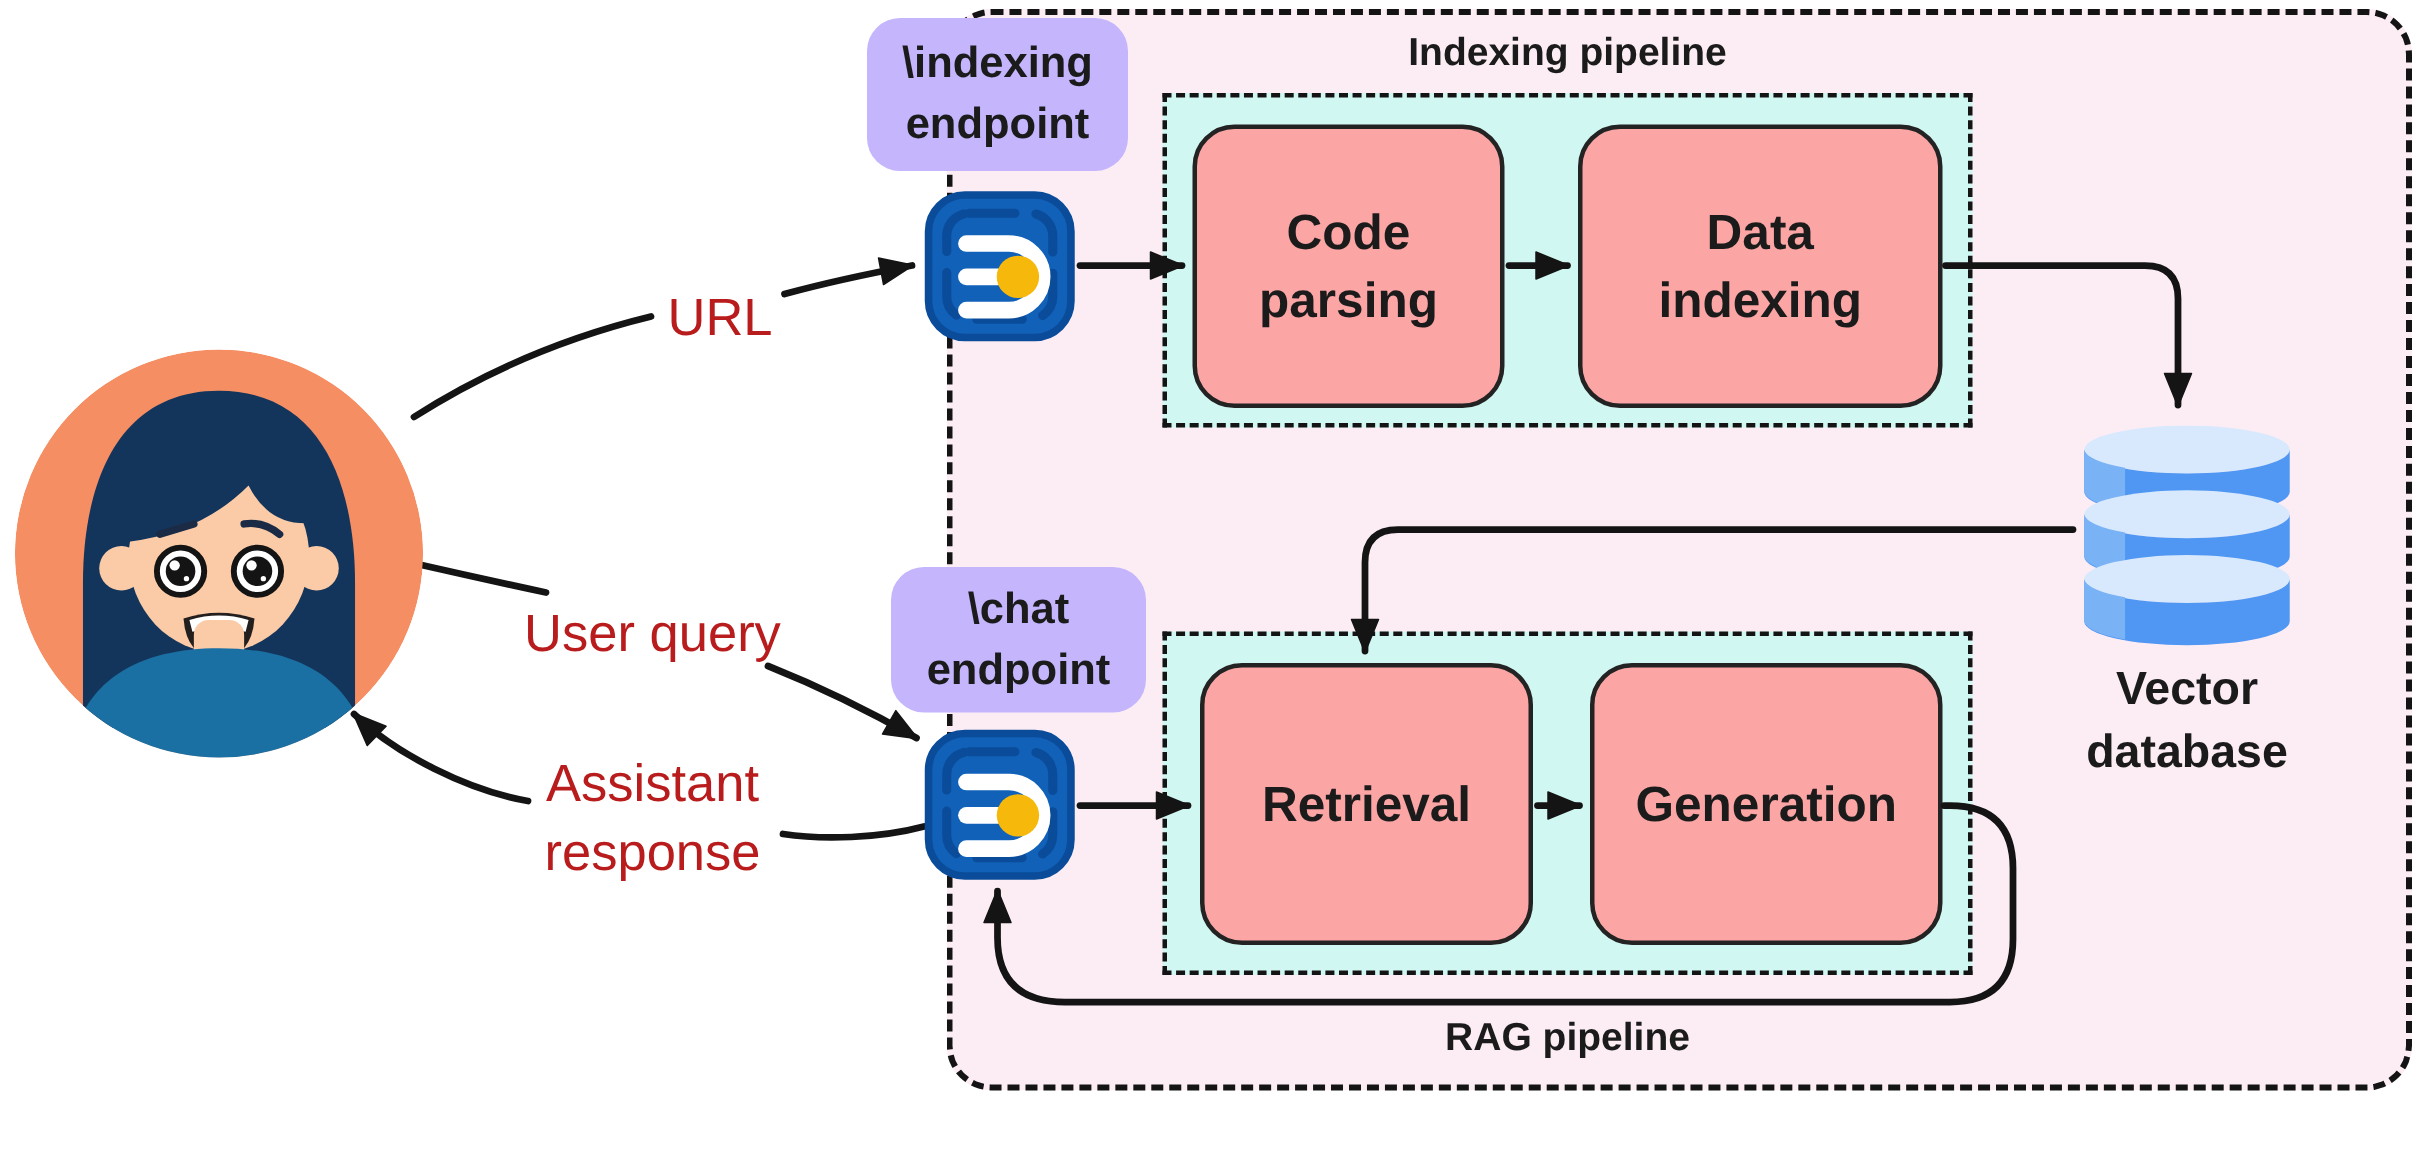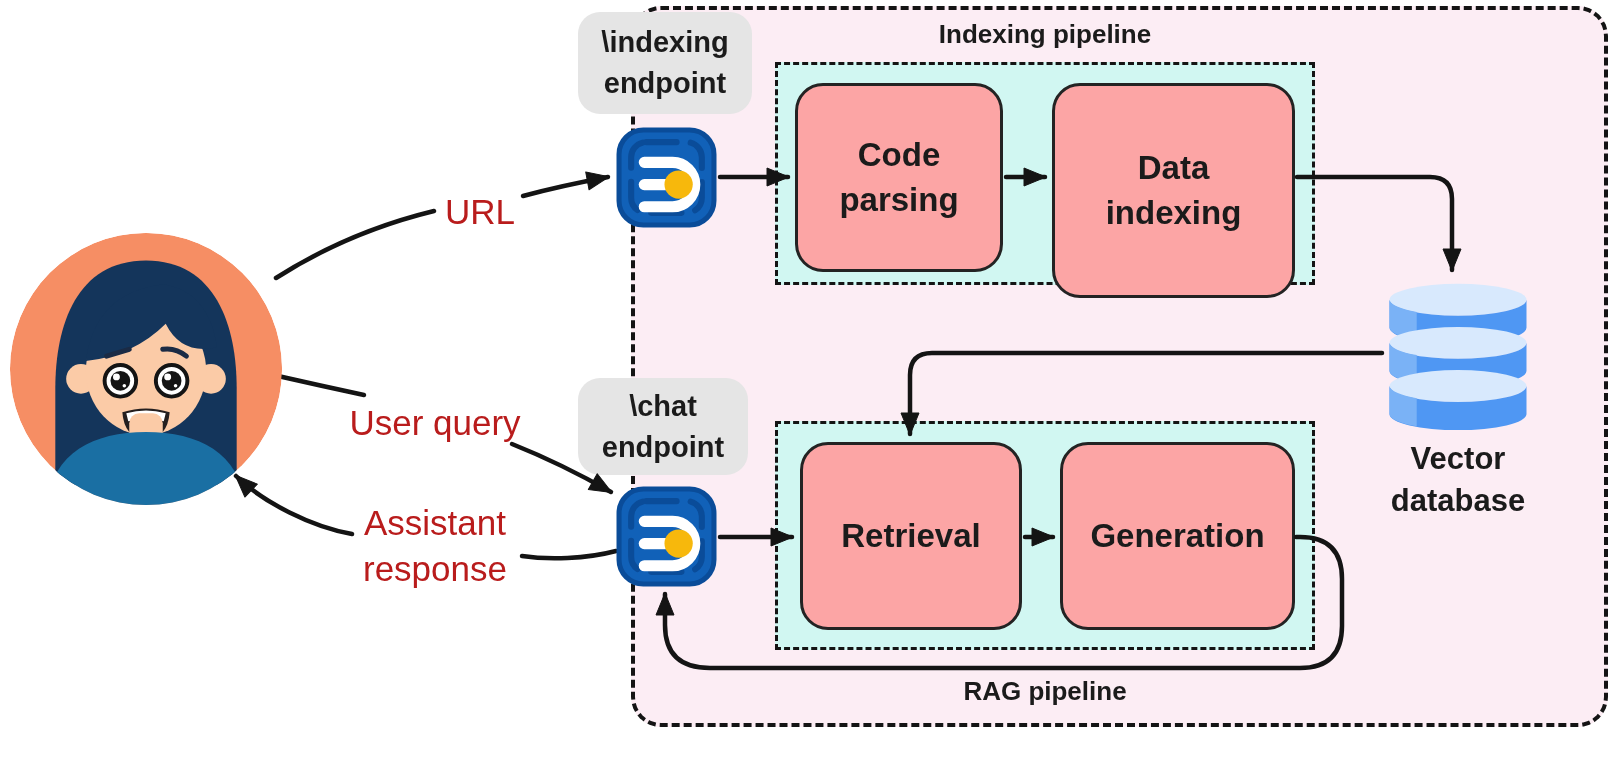--- a/index.html
+++ b/index.html
@@ -16,21 +16,21 @@
   }
   .node{
     background:#fca5a5;border:3px solid #232323;border-radius:28px;
     display:flex;align-items:center;justify-content:center;text-align:center;
     font-weight:700;font-size:33px;line-height:1.35;white-space:pre-line;
   }
   .pipeline-title{
     text-align:center;font-weight:700;font-size:26px;
   }
   .ep-label{
-    background:#e5e5e5;border-radius:22px;
+    background:#c4b5fd;border-radius:22px;
     display:flex;align-items:center;justify-content:center;text-align:center;
     font-weight:700;font-size:29px;line-height:1.4;white-space:pre-line;
   }
   .flow-label{
     text-align:center;font-weight:400;font-size:35px;line-height:1.3;
     white-space:pre-line;color:#b91c1c;
   }
   .db-label{
     text-align:center;font-weight:700;font-size:31px;line-height:1.35;white-space:pre-line;
   }
@@ -44,21 +44,21 @@
 <body>
 
 <div id="stage">
 
   <div class="abs backend-box" style="left:631px;top:6px;width:977px;height:721px;"></div>
 
   <div class="abs pipeline-title" style="left:775px;top:19px;width:540px;">Indexing pipeline</div>
   <div class="abs pipeline-box" style="left:775px;top:62px;width:540px;height:223px;"></div>
   <div class="abs node" style="left:795px;top:83px;width:208px;height:189px;">Code
 parsing</div>
-  <div class="abs node" style="left:1052px;top:83px;width:243px;height:215px;">Data
+  <div class="abs node" style="left:1052px;top:83px;width:243px;height:189px;">Data
 indexing</div>
 
   <div class="abs pipeline-box" style="left:775px;top:421px;width:540px;height:229px;"></div>
   <div class="abs node" style="left:800px;top:442px;width:222px;height:188px;">Retrieval</div>
   <div class="abs node" style="left:1060px;top:442px;width:235px;height:188px;">Generation</div>
   <div class="abs pipeline-title" style="left:775px;top:676px;width:540px;">RAG pipeline</div>
 
   <div class="abs" style="left:1382px;top:280px;width:152px;height:152px;">
     <svg width="152" height="152" viewBox="0 0 150 162">
       <ellipse cx="75" cy="21" rx="73" ry="17" fill="#D8E9FD"></ellipse>
@@ -70,21 +70,21 @@
       <ellipse cx="75" cy="113" rx="73" ry="17" fill="#D8E9FD"></ellipse>
       <path d="M2,113 V143 A73,17 0 0 0 148,143 V113 A73,17 0 0 1 2,113 Z" fill="#4F97F3"></path>
       <path d="M2,113 V143 A73,17 0 0 0 31,156 L31,126 A73,17 0 0 1 2,113 Z" fill="#7AB2F6"></path>
     </svg>
   </div>
   <div class="abs db-label" style="left:1358px;top:438px;width:200px;">Vector
 database</div>
 
   <div class="abs ep-label" style="left:578px;top:12px;width:174px;height:102px;">\indexing
 endpoint</div>
-  <div class="abs ep-label" style="left:578px;top:378px;width:170px;height:97px;">\chat
+  <div class="abs ep-label" style="left:594px;top:378px;width:170px;height:97px;">\chat
 endpoint</div>
 
   <svg class="abs overlay" style="left:0;top:0;" width="1622" height="784" viewBox="0 0 1622 784">
     <defs>
       <marker id="ah" viewBox="0 0 24 20" refX="22" refY="10" markerWidth="24" markerHeight="20" orient="auto" markerUnits="userSpaceOnUse">
         <path d="M1,1 L23,10 L1,19 Z" fill="#141414" stroke="#141414" stroke-linejoin="round"></path>
       </marker>
     </defs>
     <g fill="none" stroke="#141414" stroke-width="4.5" stroke-linecap="round">
       <path d="M 276 278 Q 348 232 434 211"></path>

